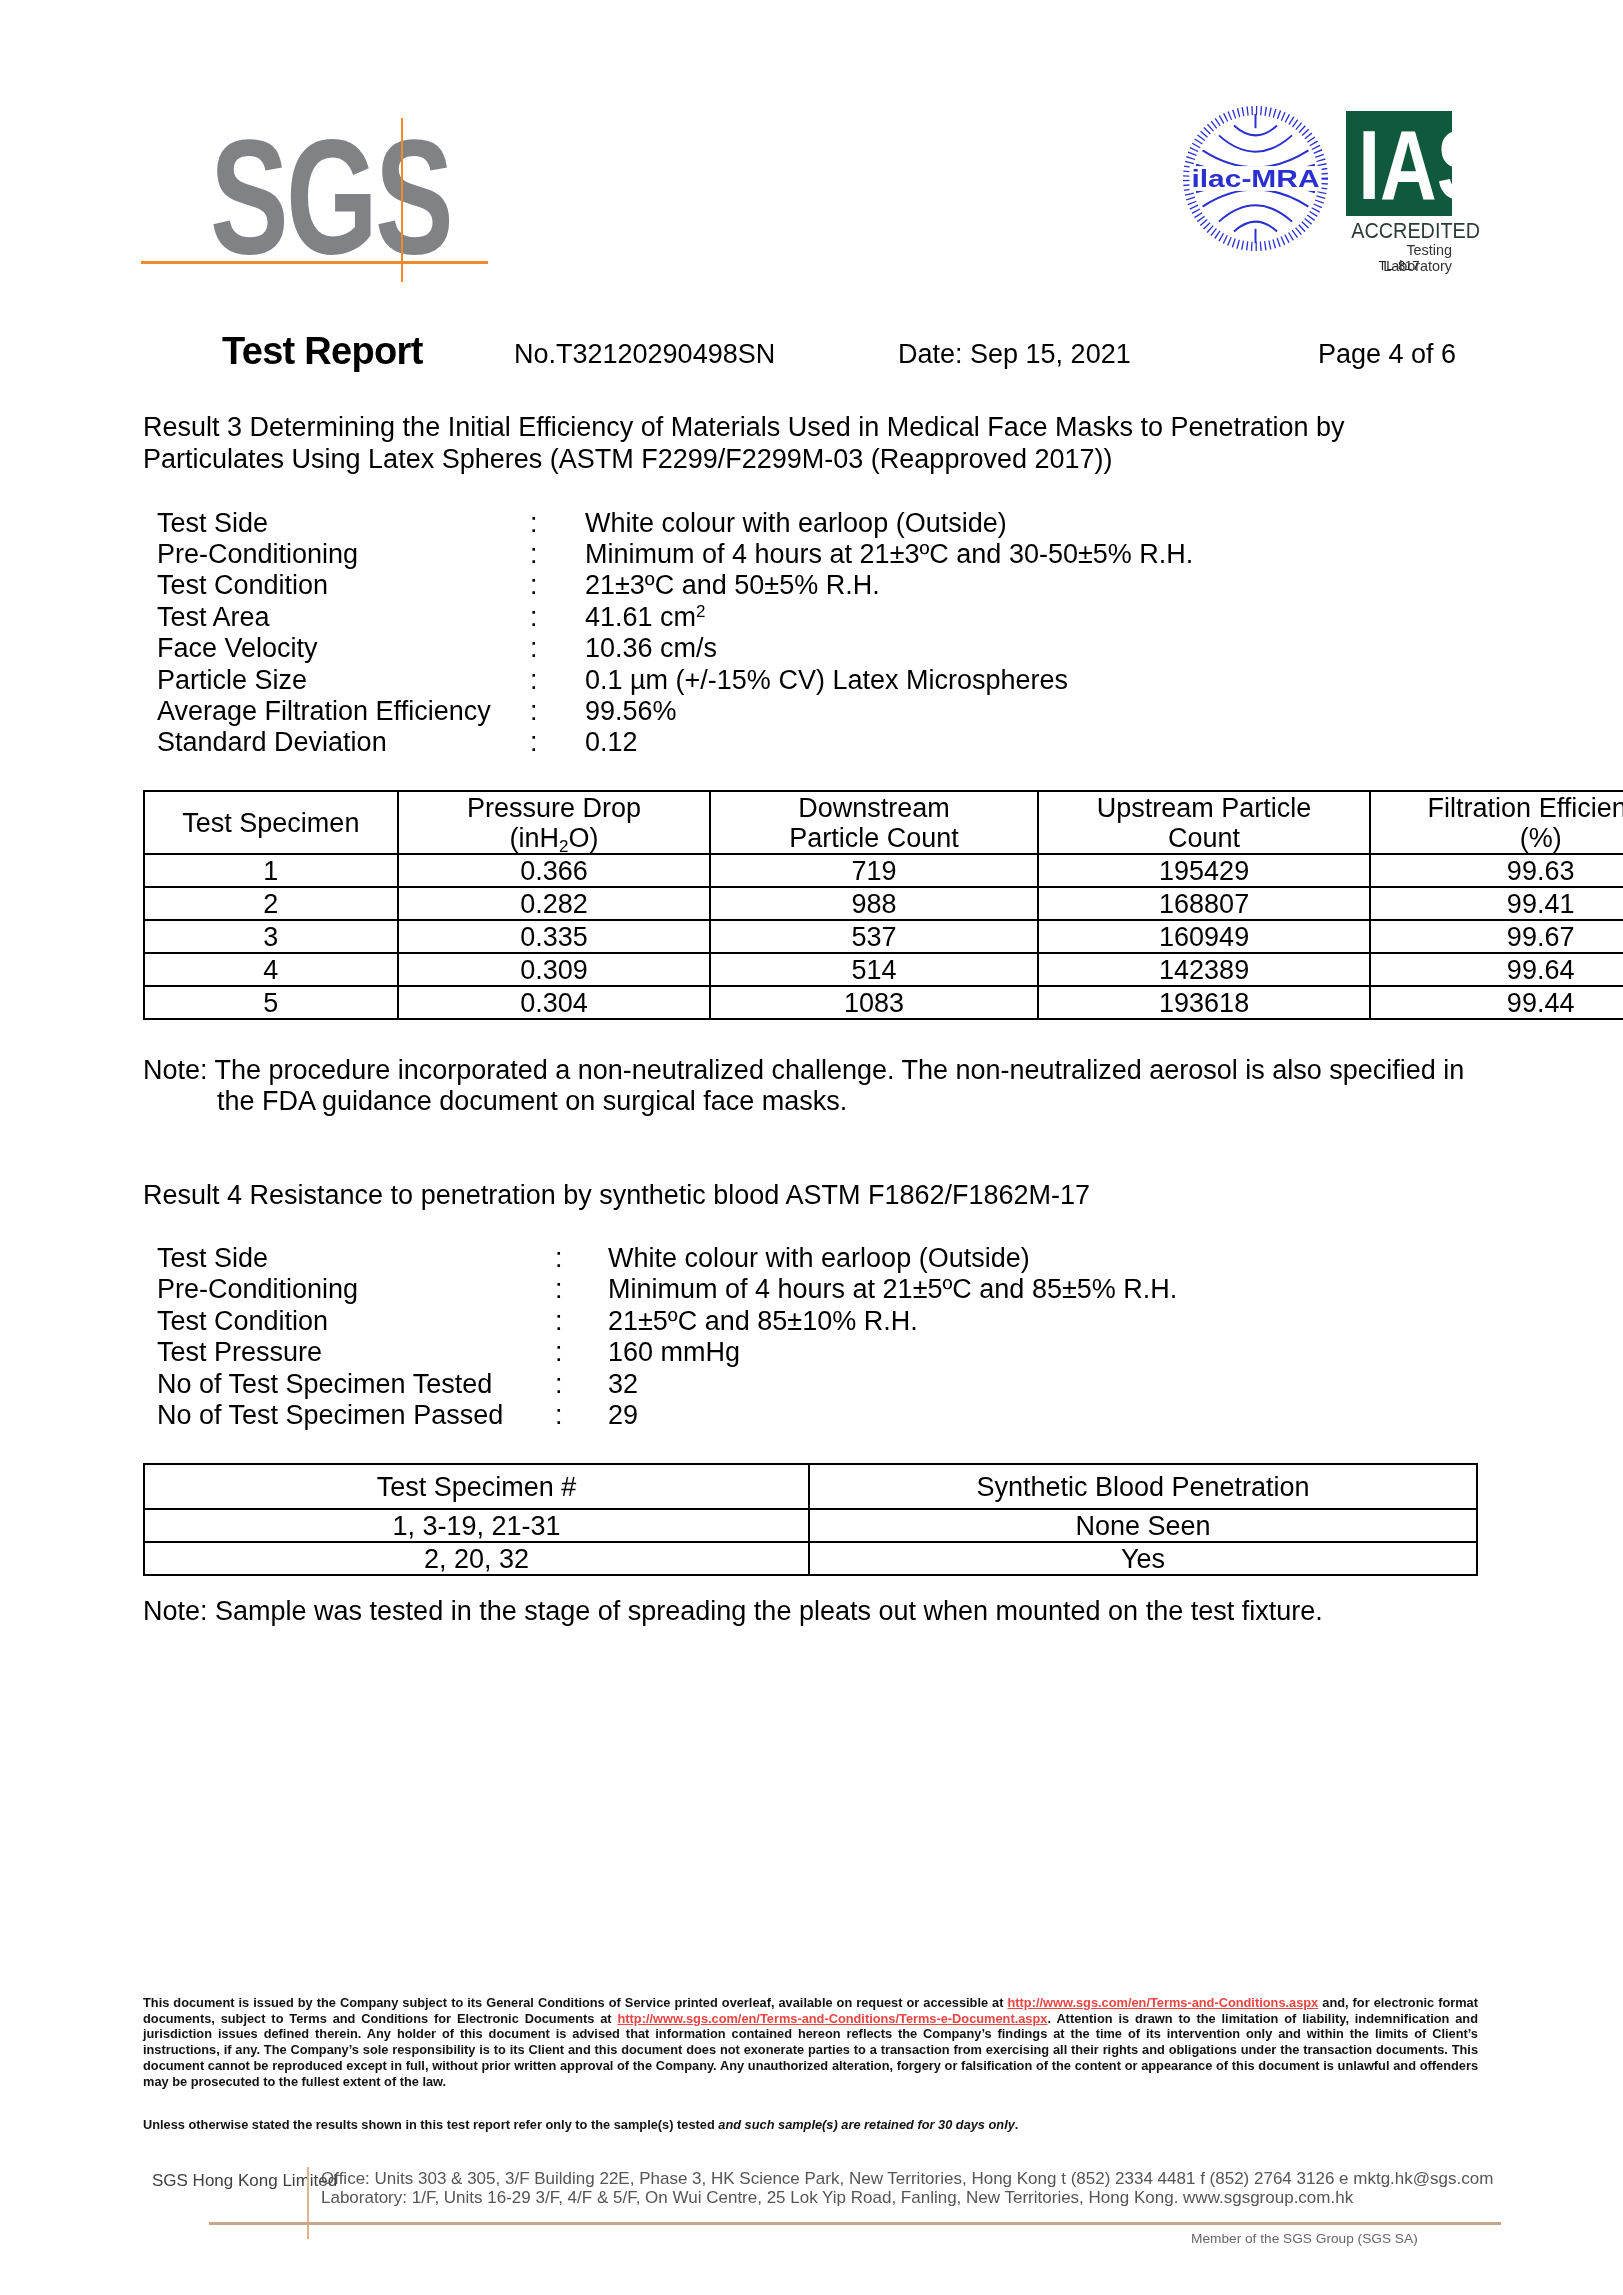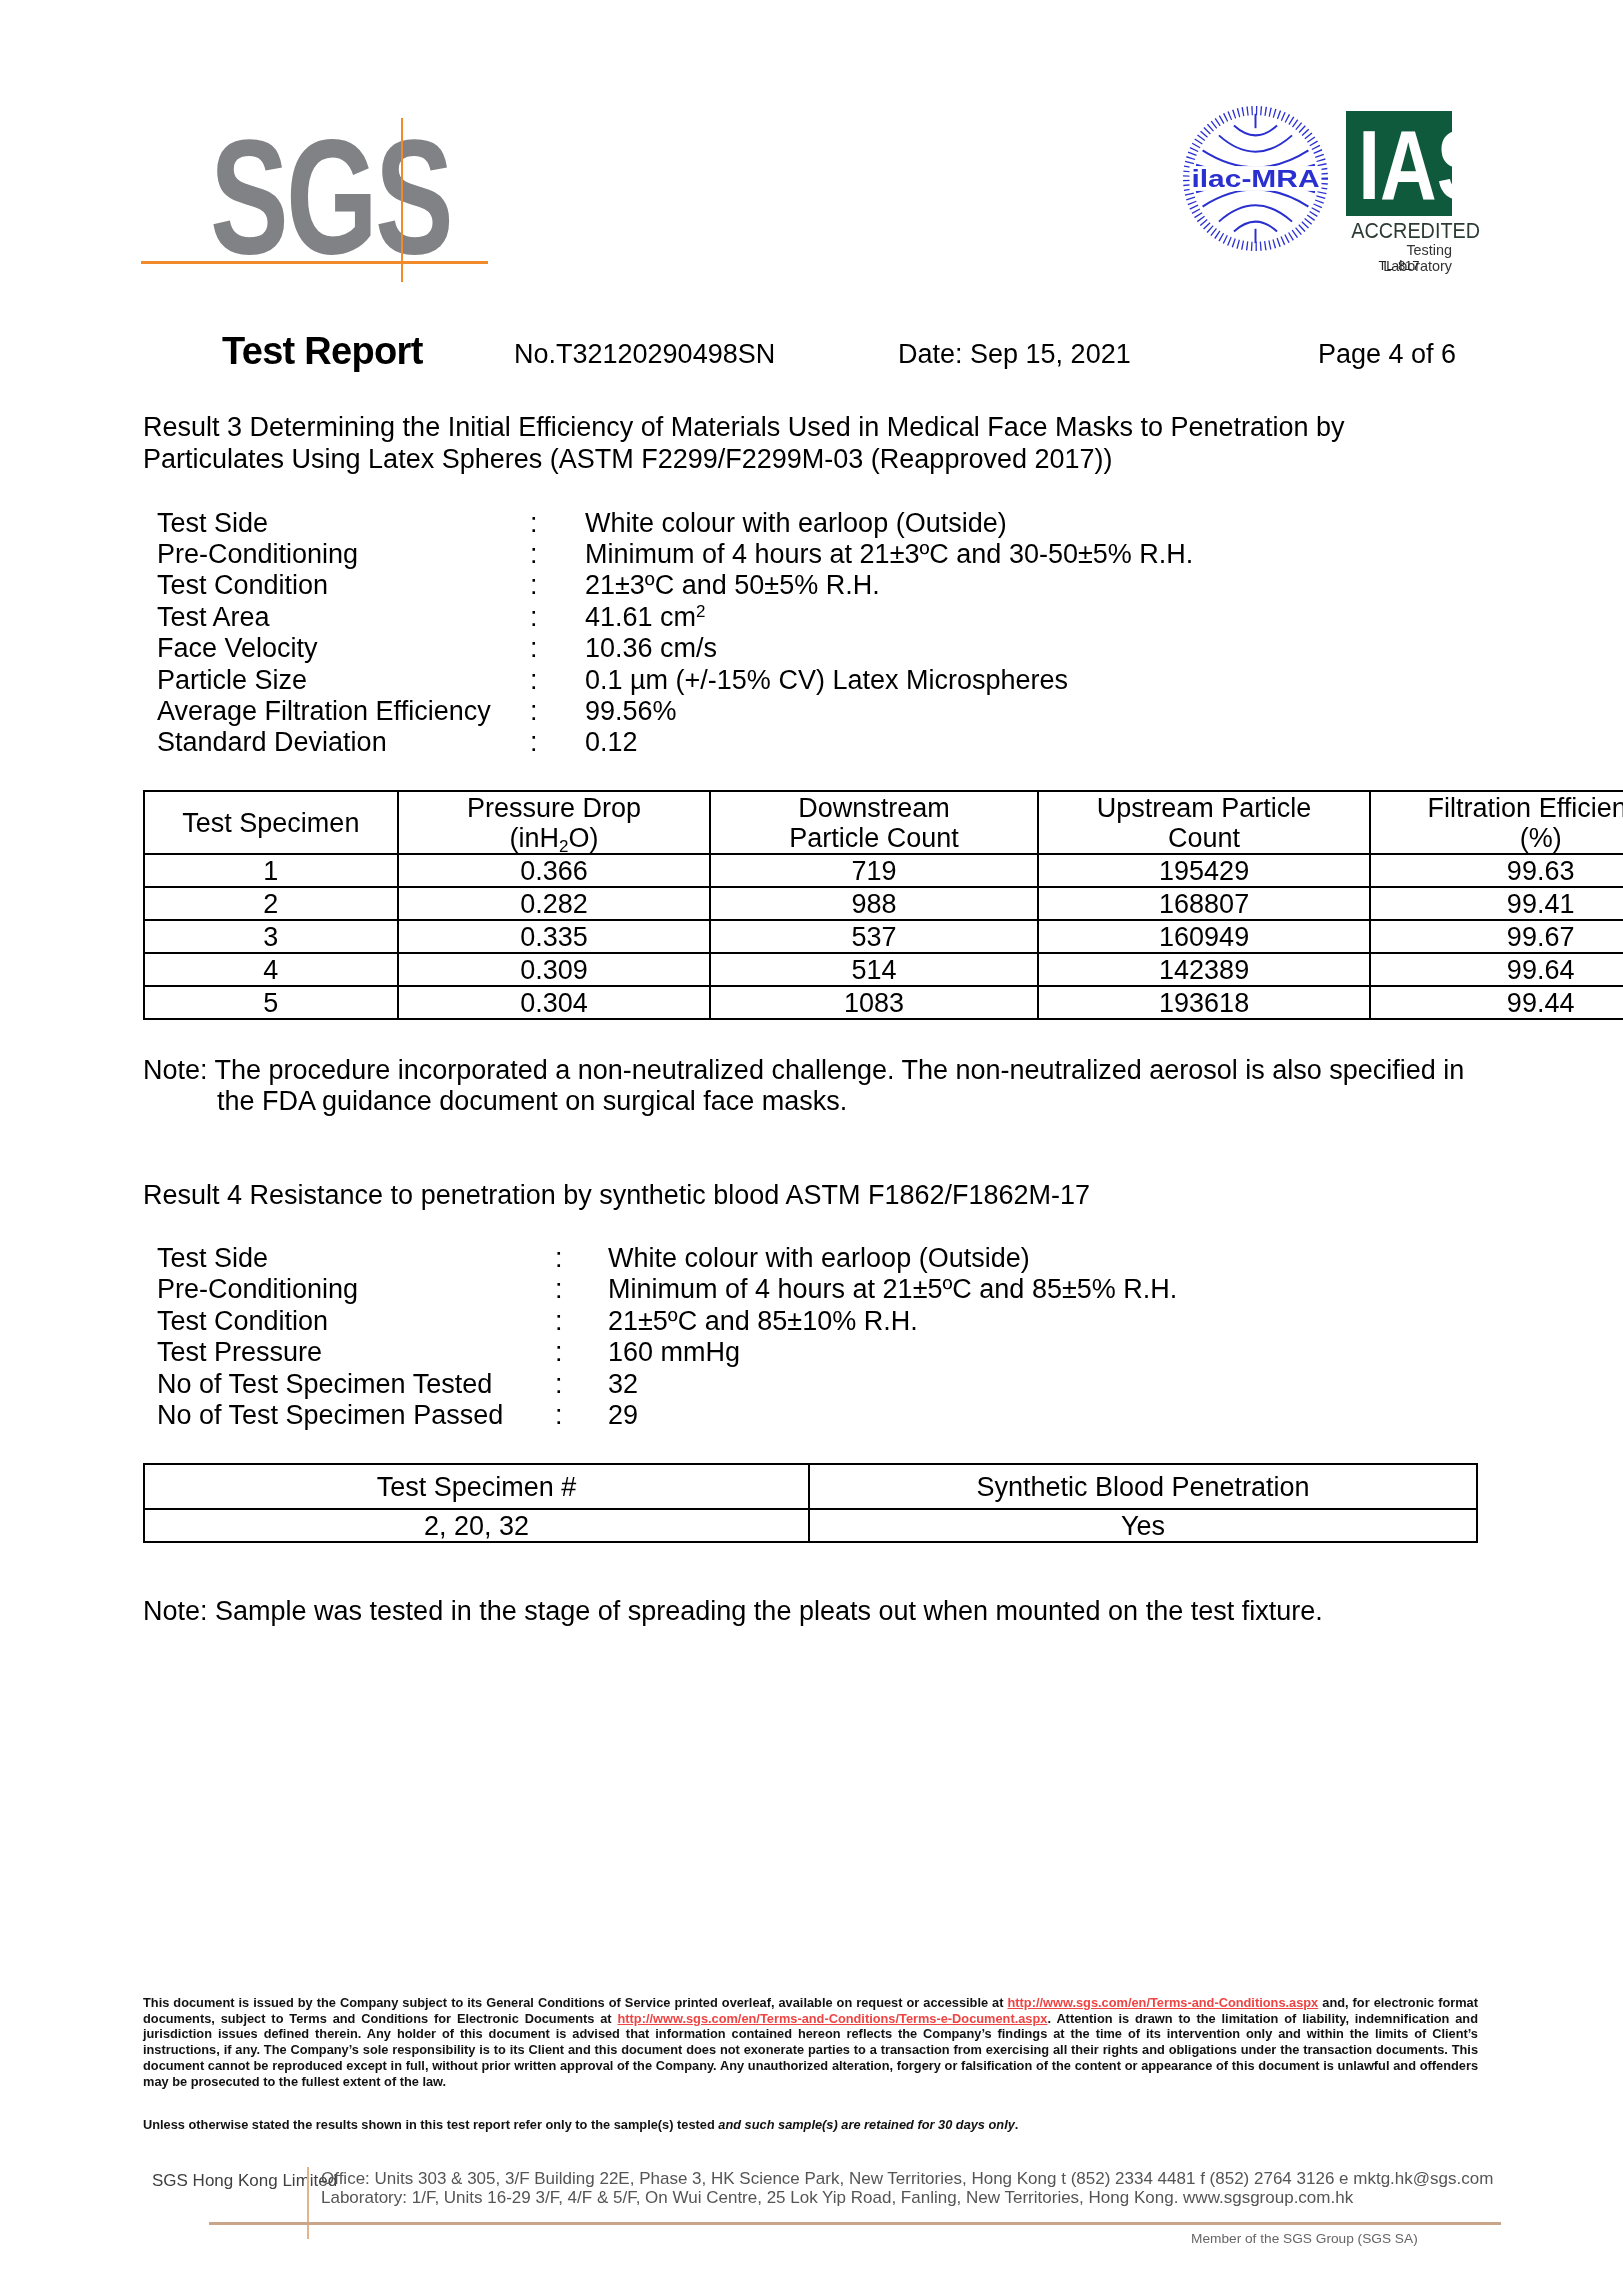--- a/index.html
+++ b/index.html
@@ -243,20 +243,24 @@
   <colgroup>
       <col style="width:666px">
       <col style="width:669px">
     </colgroup>
   <tbody>
       <tr style="height:45px">
     <td>Test Specimen #</td>
     <td>Synthetic Blood Penetration</td>
   </tr>
   <tr style="height:33px">
+    <td>1, 3-19, 21-31</td>
+    <td>None Seen</td>
+  </tr>
+  <tr style="height:33px">
     <td>2, 20, 32</td>
     <td>Yes</td>
   </tr>
 </tbody>
   </table>
 
 <div class="abs body-text" style="left:143px; top:1596px">Note: Sample was tested in the stage of spreading the pleats out when mounted on the test fixture.</div>
 
 <div class="disclaimer"><span>This document is issued by the Company subject to its General Conditions of Service printed overleaf, available on request or accessible at </span><a>http://www.sgs.com/en/Terms-and-Conditions.aspx</a><span> and, for electronic format documents, subject to Terms and Conditions for Electronic Documents at </span><a>http://www.sgs.com/en/Terms-and-Conditions/Terms-e-Document.aspx</a><span>. Attention is drawn to the limitation of liability, indemnification and jurisdiction issues defined therein. Any holder of this document is advised that information contained hereon reflects the Company’s findings at the time of its intervention only and within the limits of Client’s instructions, if any. The Company’s sole responsibility is to its Client and this document does not exonerate parties to a transaction from exercising all their rights and obligations under the transaction documents. This document cannot be reproduced except in full, without prior written approval of the Company. Any unauthorized alteration, forgery or falsification of the content or appearance of this document is unlawful and offenders may be prosecuted to the fullest extent of the law.</span></div>
 

